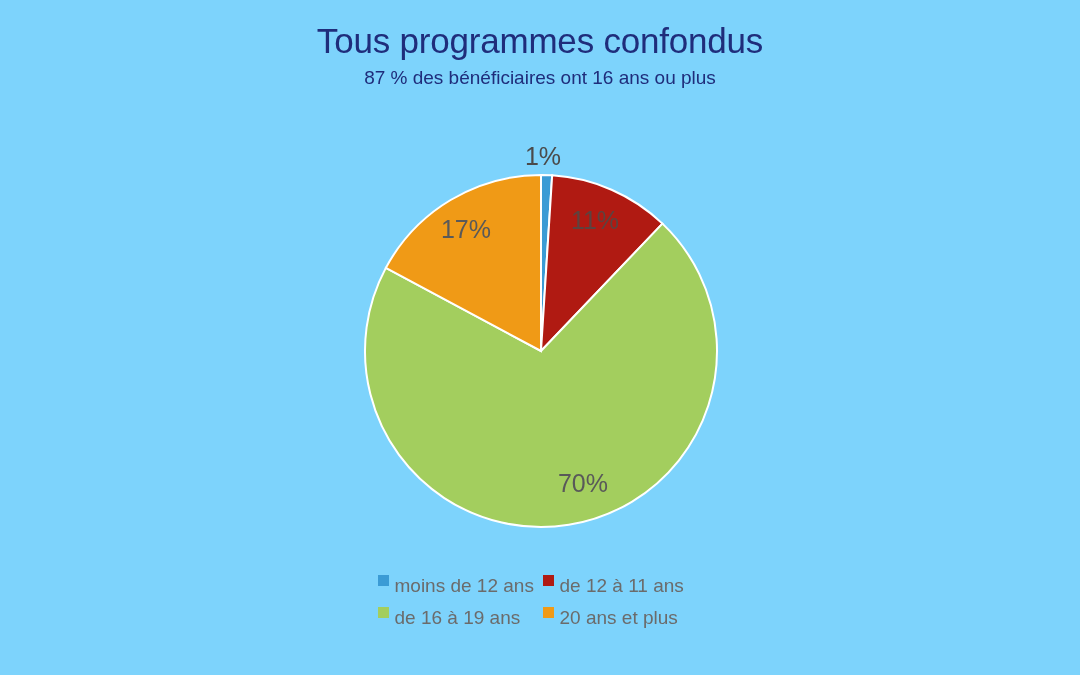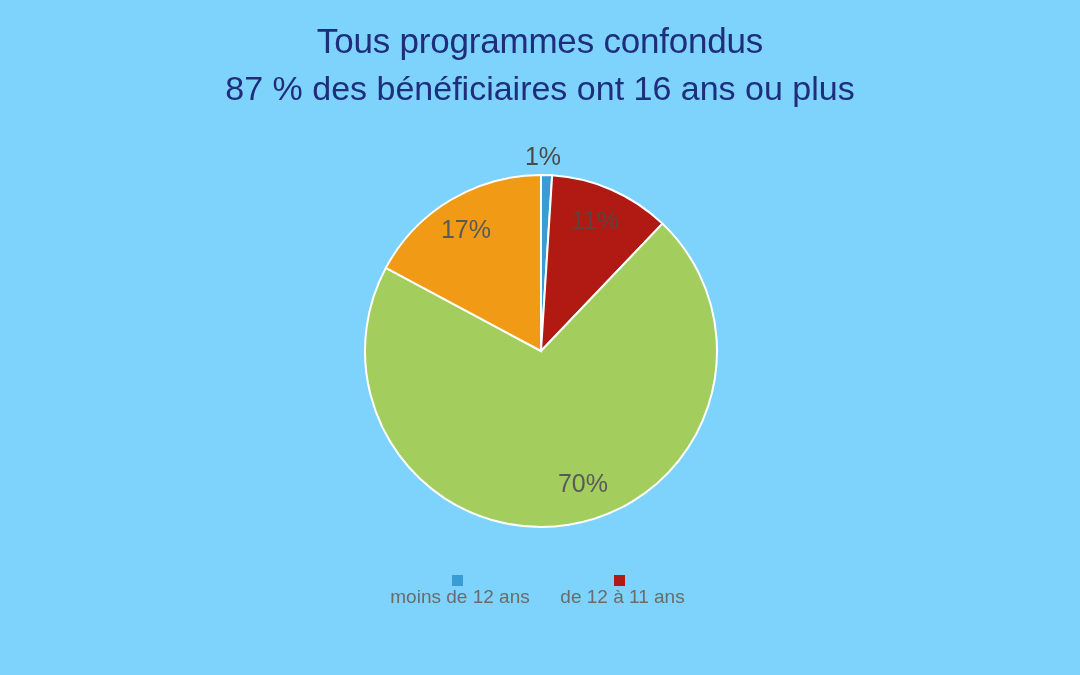--- a/index.html
+++ b/index.html
@@ -34,25 +34,25 @@
   }
   .chart-title {
     font-size: 35px;
     line-height: 42px;
     color: #1F2D7B;
     font-weight: normal;
     letter-spacing: -0.2px;
     white-space: nowrap;
   }
   .chart-subtitle {
-    font-size: 34px;
+    font-size: 19px;
     line-height: 32px;
     color: #1F2D7B;
     font-weight: normal;
-    margin-top: 10px;
+    margin-top: 0;
     white-space: nowrap;
   }
 
   
   .pie-area {
     position: absolute;
     left: 0;
     top: 0;
     width: 1080px;
     height: 560px;
@@ -91,23 +91,21 @@
   }
   .legend-row {
     width: 100%;
     display: flex;
     justify-content: center;
     align-items: center;
     height: 32px;
   }
   .legend-item {
     display: flex;
-    align-items: center;
     height: 32px;
-    flex-direction: column;
   }
   .legend-item.slot-a { width: 165px; }
   .legend-item.slot-b { width: 160px; }
   .legend-swatch {
     width: 11px;
     height: 11px;
     margin-right: 6px;
     flex: 0 0 auto;
     display: inline-block;
   }
@@ -154,15 +152,25 @@
     <div class="legend-row">
       <div class="legend-item slot-a">
         <span class="legend-swatch" style="background:#3B9BD5"></span>
         <span class="legend-text">moins de 12 ans</span>
       </div>
       <div class="legend-item slot-b">
         <span class="legend-swatch" style="background:#B01A12"></span>
         <span class="legend-text">de 12 à 11 ans</span>
       </div>
     </div>
+    <div class="legend-row">
+      <div class="legend-item slot-a">
+        <span class="legend-swatch" style="background:#A3CE5E"></span>
+        <span class="legend-text">de 16 à 19 ans</span>
+      </div>
+      <div class="legend-item slot-b">
+        <span class="legend-swatch" style="background:#F09A16"></span>
+        <span class="legend-text">20 ans et plus</span>
+      </div>
+    </div>
   </div>
 
 </div>
 
 </body></html>

